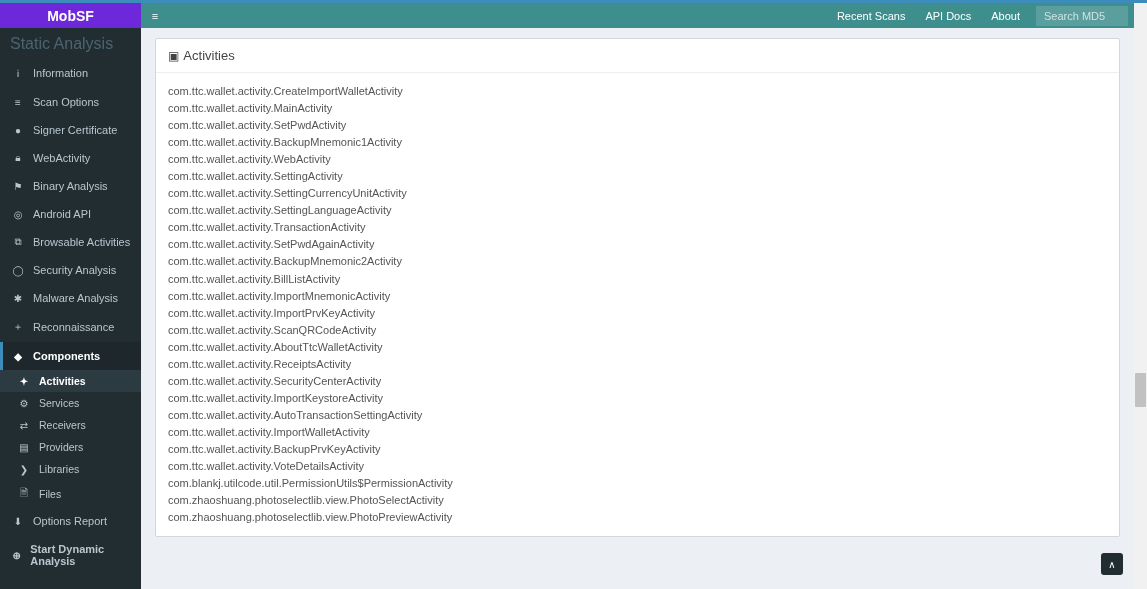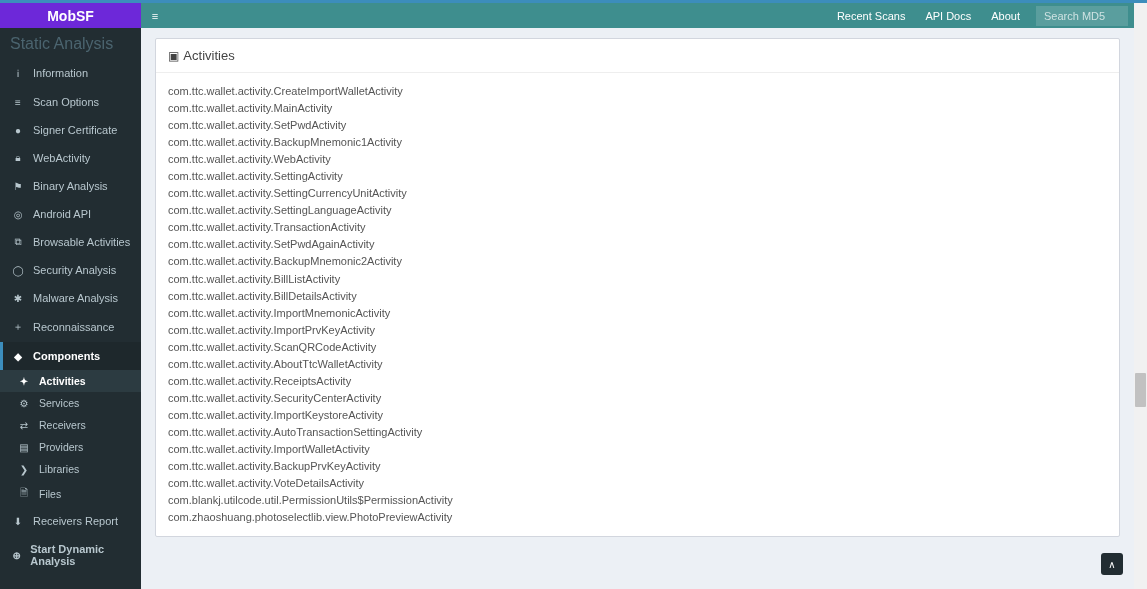--- a/index.html
+++ b/index.html
@@ -116,21 +116,21 @@
       <span class="icon">❯</span>
       <span>Libraries</span>
     </div>
   <div class="nav-item sub-item">
       <span class="icon">🗎</span>
       <span>Files</span>
     </div>
 
   <div class="nav-item">
       <span class="icon">⬇</span>
-      <span>Receivers Report</span>
+      <span>Options Report</span>
     </div>
   <div class="nav-item bold">
       <span class="icon">⊕</span>
       <span>Start Dynamic Analysis</span>
     </div>
 </div>
 
 <div class="header">
   <div class="toggle-btn">
       <span>≡</span>
@@ -154,33 +154,33 @@
         <div class="activity-line">com.ttc.wallet.activity.SetPwdActivity</div>
         <div class="activity-line">com.ttc.wallet.activity.BackupMnemonic1Activity</div>
         <div class="activity-line">com.ttc.wallet.activity.WebActivity</div>
         <div class="activity-line">com.ttc.wallet.activity.SettingActivity</div>
         <div class="activity-line">com.ttc.wallet.activity.SettingCurrencyUnitActivity</div>
         <div class="activity-line">com.ttc.wallet.activity.SettingLanguageActivity</div>
         <div class="activity-line">com.ttc.wallet.activity.TransactionActivity</div>
         <div class="activity-line">com.ttc.wallet.activity.SetPwdAgainActivity</div>
         <div class="activity-line">com.ttc.wallet.activity.BackupMnemonic2Activity</div>
         <div class="activity-line">com.ttc.wallet.activity.BillListActivity</div>
-        <div class="activity-line">com.ttc.wallet.activity.BillDetailsActivity</div>
         <div class="activity-line">com.ttc.wallet.activity.ImportMnemonicActivity</div>
         <div class="activity-line">com.ttc.wallet.activity.ImportPrvKeyActivity</div>
         <div class="activity-line">com.ttc.wallet.activity.ScanQRCodeActivity</div>
         <div class="activity-line">com.ttc.wallet.activity.AboutTtcWalletActivity</div>
         <div class="activity-line">com.ttc.wallet.activity.ReceiptsActivity</div>
         <div class="activity-line">com.ttc.wallet.activity.SecurityCenterActivity</div>
         <div class="activity-line">com.ttc.wallet.activity.ImportKeystoreActivity</div>
         <div class="activity-line">com.ttc.wallet.activity.AutoTransactionSettingActivity</div>
         <div class="activity-line">com.ttc.wallet.activity.ImportWalletActivity</div>
         <div class="activity-line">com.ttc.wallet.activity.BackupPrvKeyActivity</div>
         <div class="activity-line">com.ttc.wallet.activity.VoteDetailsActivity</div>
         <div class="activity-line">com.blankj.utilcode.util.PermissionUtils$PermissionActivity</div>
+        <div class="activity-line">com.zhaoshuang.photoselectlib.view.PhotoSelectActivity</div>
         <div class="activity-line">com.zhaoshuang.photoselectlib.view.PhotoPreviewActivity</div>
       </div>
   </div>
 
 </div>
 
 <div class="scroll-top">
   <span>∧</span>
 </div>
 

